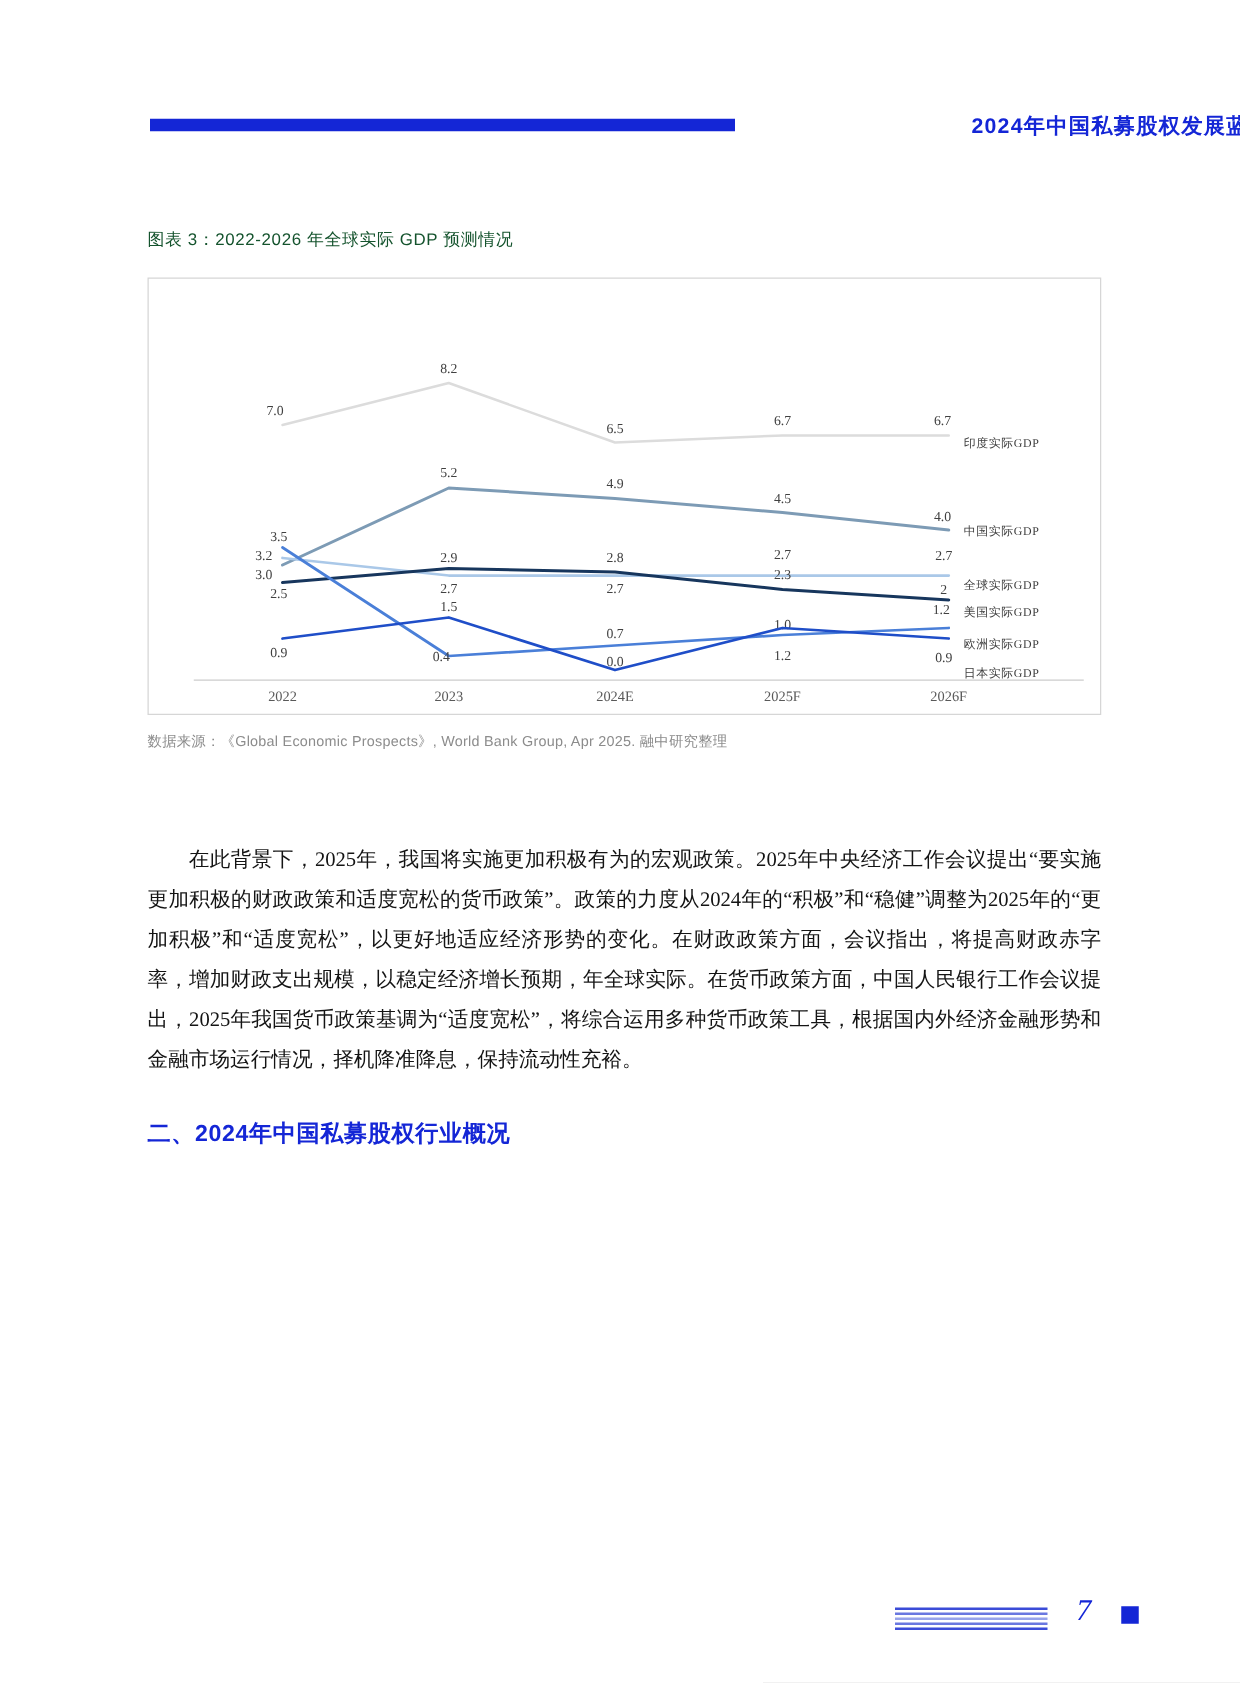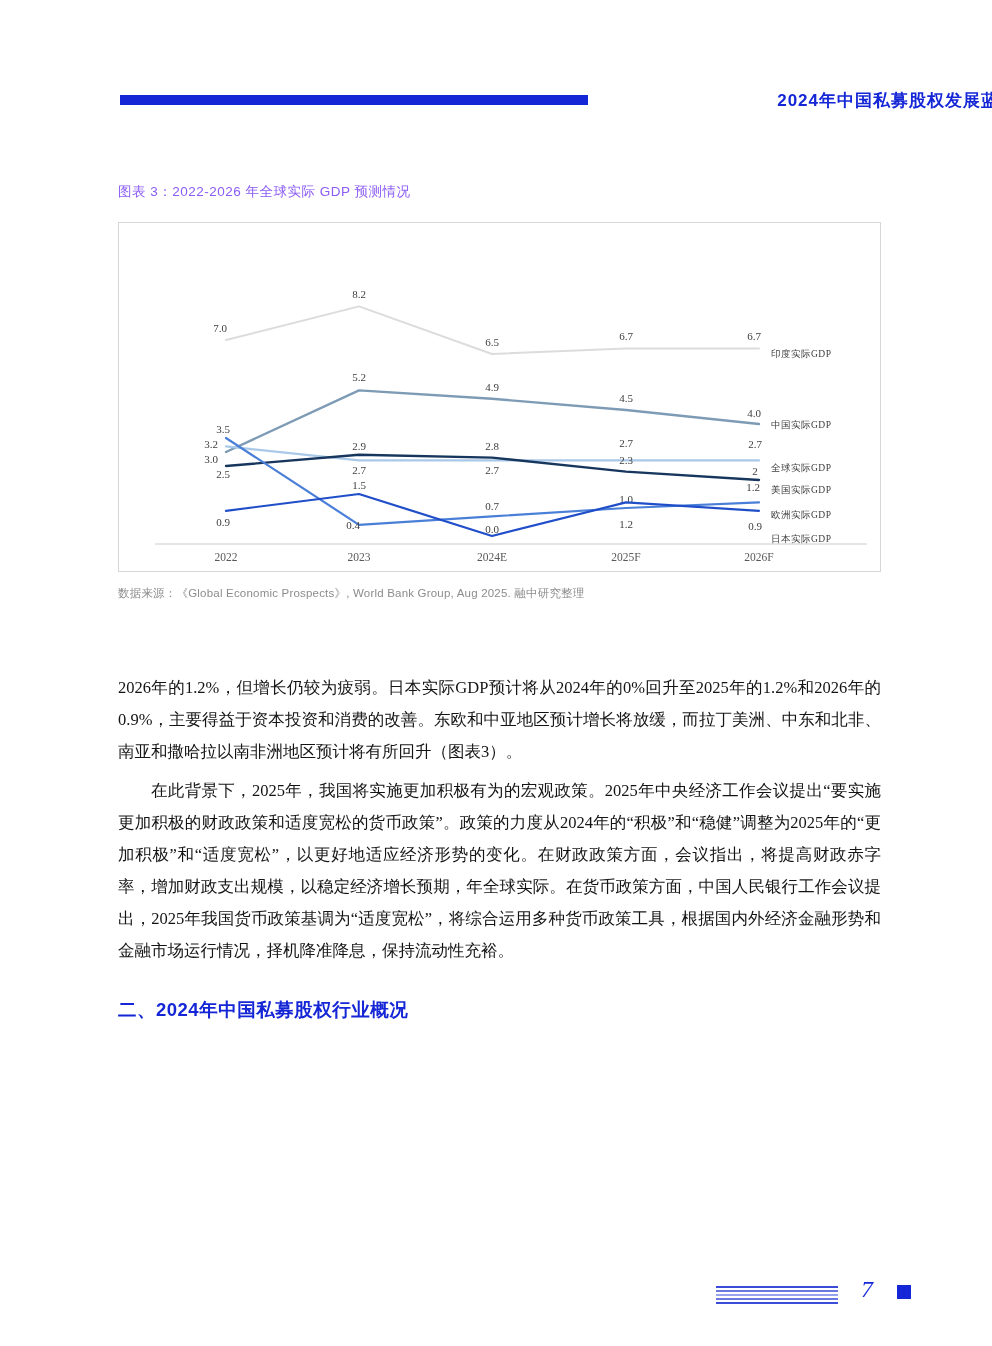--- a/index.html
+++ b/index.html
@@ -18,21 +18,21 @@
     position:absolute;right:28px;top:-3px;
     font-family:"Liberation Sans","DejaVu Sans",sans-serif;
     font-weight:bold;font-size:17px;letter-spacing:1px;color:var(--accent);
     white-space:nowrap;
   }
   .header-square{position:absolute;right:0;top:3px;width:10px;height:10px;background:var(--accent);}
   
   .fig-caption{
     position:absolute;left:118px;top:183px;
     font-family:"Liberation Sans","DejaVu Sans",sans-serif;
-    font-size:13.5px;color:#8b5cf6;letter-spacing:.5px;
+    font-size:13.5px;color:#14532d;letter-spacing:.5px;
   }
   .chart-box{
     position:absolute;left:118px;top:222px;width:761px;height:348px;
     border:1px solid #d6d6d6;background:#fff;
   }
   .chart-box svg{display:block;width:761px;height:348px;}
   .fig-source{
     position:absolute;left:118px;top:586px;
     font-family:"Liberation Sans","DejaVu Sans",sans-serif;
     font-size:11.5px;color:#8c8c8c;letter-spacing:.2px;
@@ -126,24 +126,23 @@
         <polyline points="107,287.8 240,271 373,313 507,279.4 640,287.8" fill="none" stroke="#1f4ec8" stroke-width="2.2" stroke-linejoin="round" stroke-linecap="round"></polyline>
         <text x="104" y="302.8" text-anchor="middle" font-size="11" fill="#404040" font-family="&quot;Liberation Serif&quot;,&quot;DejaVu Serif&quot;,serif">0.9</text>
         <text x="240" y="266" text-anchor="middle" font-size="11" fill="#404040" font-family="&quot;Liberation Serif&quot;,&quot;DejaVu Serif&quot;,serif">1.5</text>
         <text x="373" y="310" text-anchor="middle" font-size="11" fill="#404040" font-family="&quot;Liberation Serif&quot;,&quot;DejaVu Serif&quot;,serif">0.0</text>
         <text x="507" y="305.4" text-anchor="middle" font-size="11" fill="#404040" font-family="&quot;Liberation Serif&quot;,&quot;DejaVu Serif&quot;,serif">1.2</text>
         <text x="636" y="306.8" text-anchor="middle" font-size="11" fill="#404040" font-family="&quot;Liberation Serif&quot;,&quot;DejaVu Serif&quot;,serif">0.9</text>
         <text x="652" y="318.8" font-size="9.5" fill="#3c3c3c" font-family="&quot;Liberation Serif&quot;,&quot;DejaVu Serif&quot;,serif" letter-spacing="0.5">日本实际GDP</text>
       </svg>
   </div>
 
-  <div class="fig-source">数据来源：《Global Economic Prospects》, World Bank Group, Aug 2025. 融中研究整理</div>
+  <div class="fig-source">数据来源：《Global Economic Prospects》, World Bank Group, Apr 2025. 融中研究整理</div>
 
   <div class="body-text">
-    <p>2026年的1.2%，但增长仍较为疲弱。日本实际GDP预计将从2024年的0%回升至2025年的1.2%和2026年的0.9%，主要得益于资本投资和消费的改善。东欧和中亚地区预计增长将放缓，而拉丁美洲、中东和北非、南亚和撒哈拉以南非洲地区预计将有所回升（图表3）。</p>
     <p class="indent">在此背景下，2025年，我国将实施更加积极有为的宏观政策。2025年中央经济工作会议提出“要实施更加积极的财政政策和适度宽松的货币政策”。政策的力度从2024年的“积极”和“稳健”调整为2025年的“更加积极”和“适度宽松”，以更好地适应经济形势的变化。在财政政策方面，会议指出，将提高财政赤字率，增加财政支出规模，以稳定经济增长预期，年全球实际。在货币政策方面，中国人民银行工作会议提出，2025年我国货币政策基调为“适度宽松”，将综合运用多种货币政策工具，根据国内外经济金融形势和金融市场运行情况，择机降准降息，保持流动性充裕。</p>
     <h2 class="section-heading">二、2024年中国私募股权行业概况</h2>
   </div>
 
   <div class="footer">
     <div class="footer-lines">
       <span class="fl1"></span>
         <span class="fl2"></span>
         <span class="fl3"></span>
         <span class="fl4"></span>

